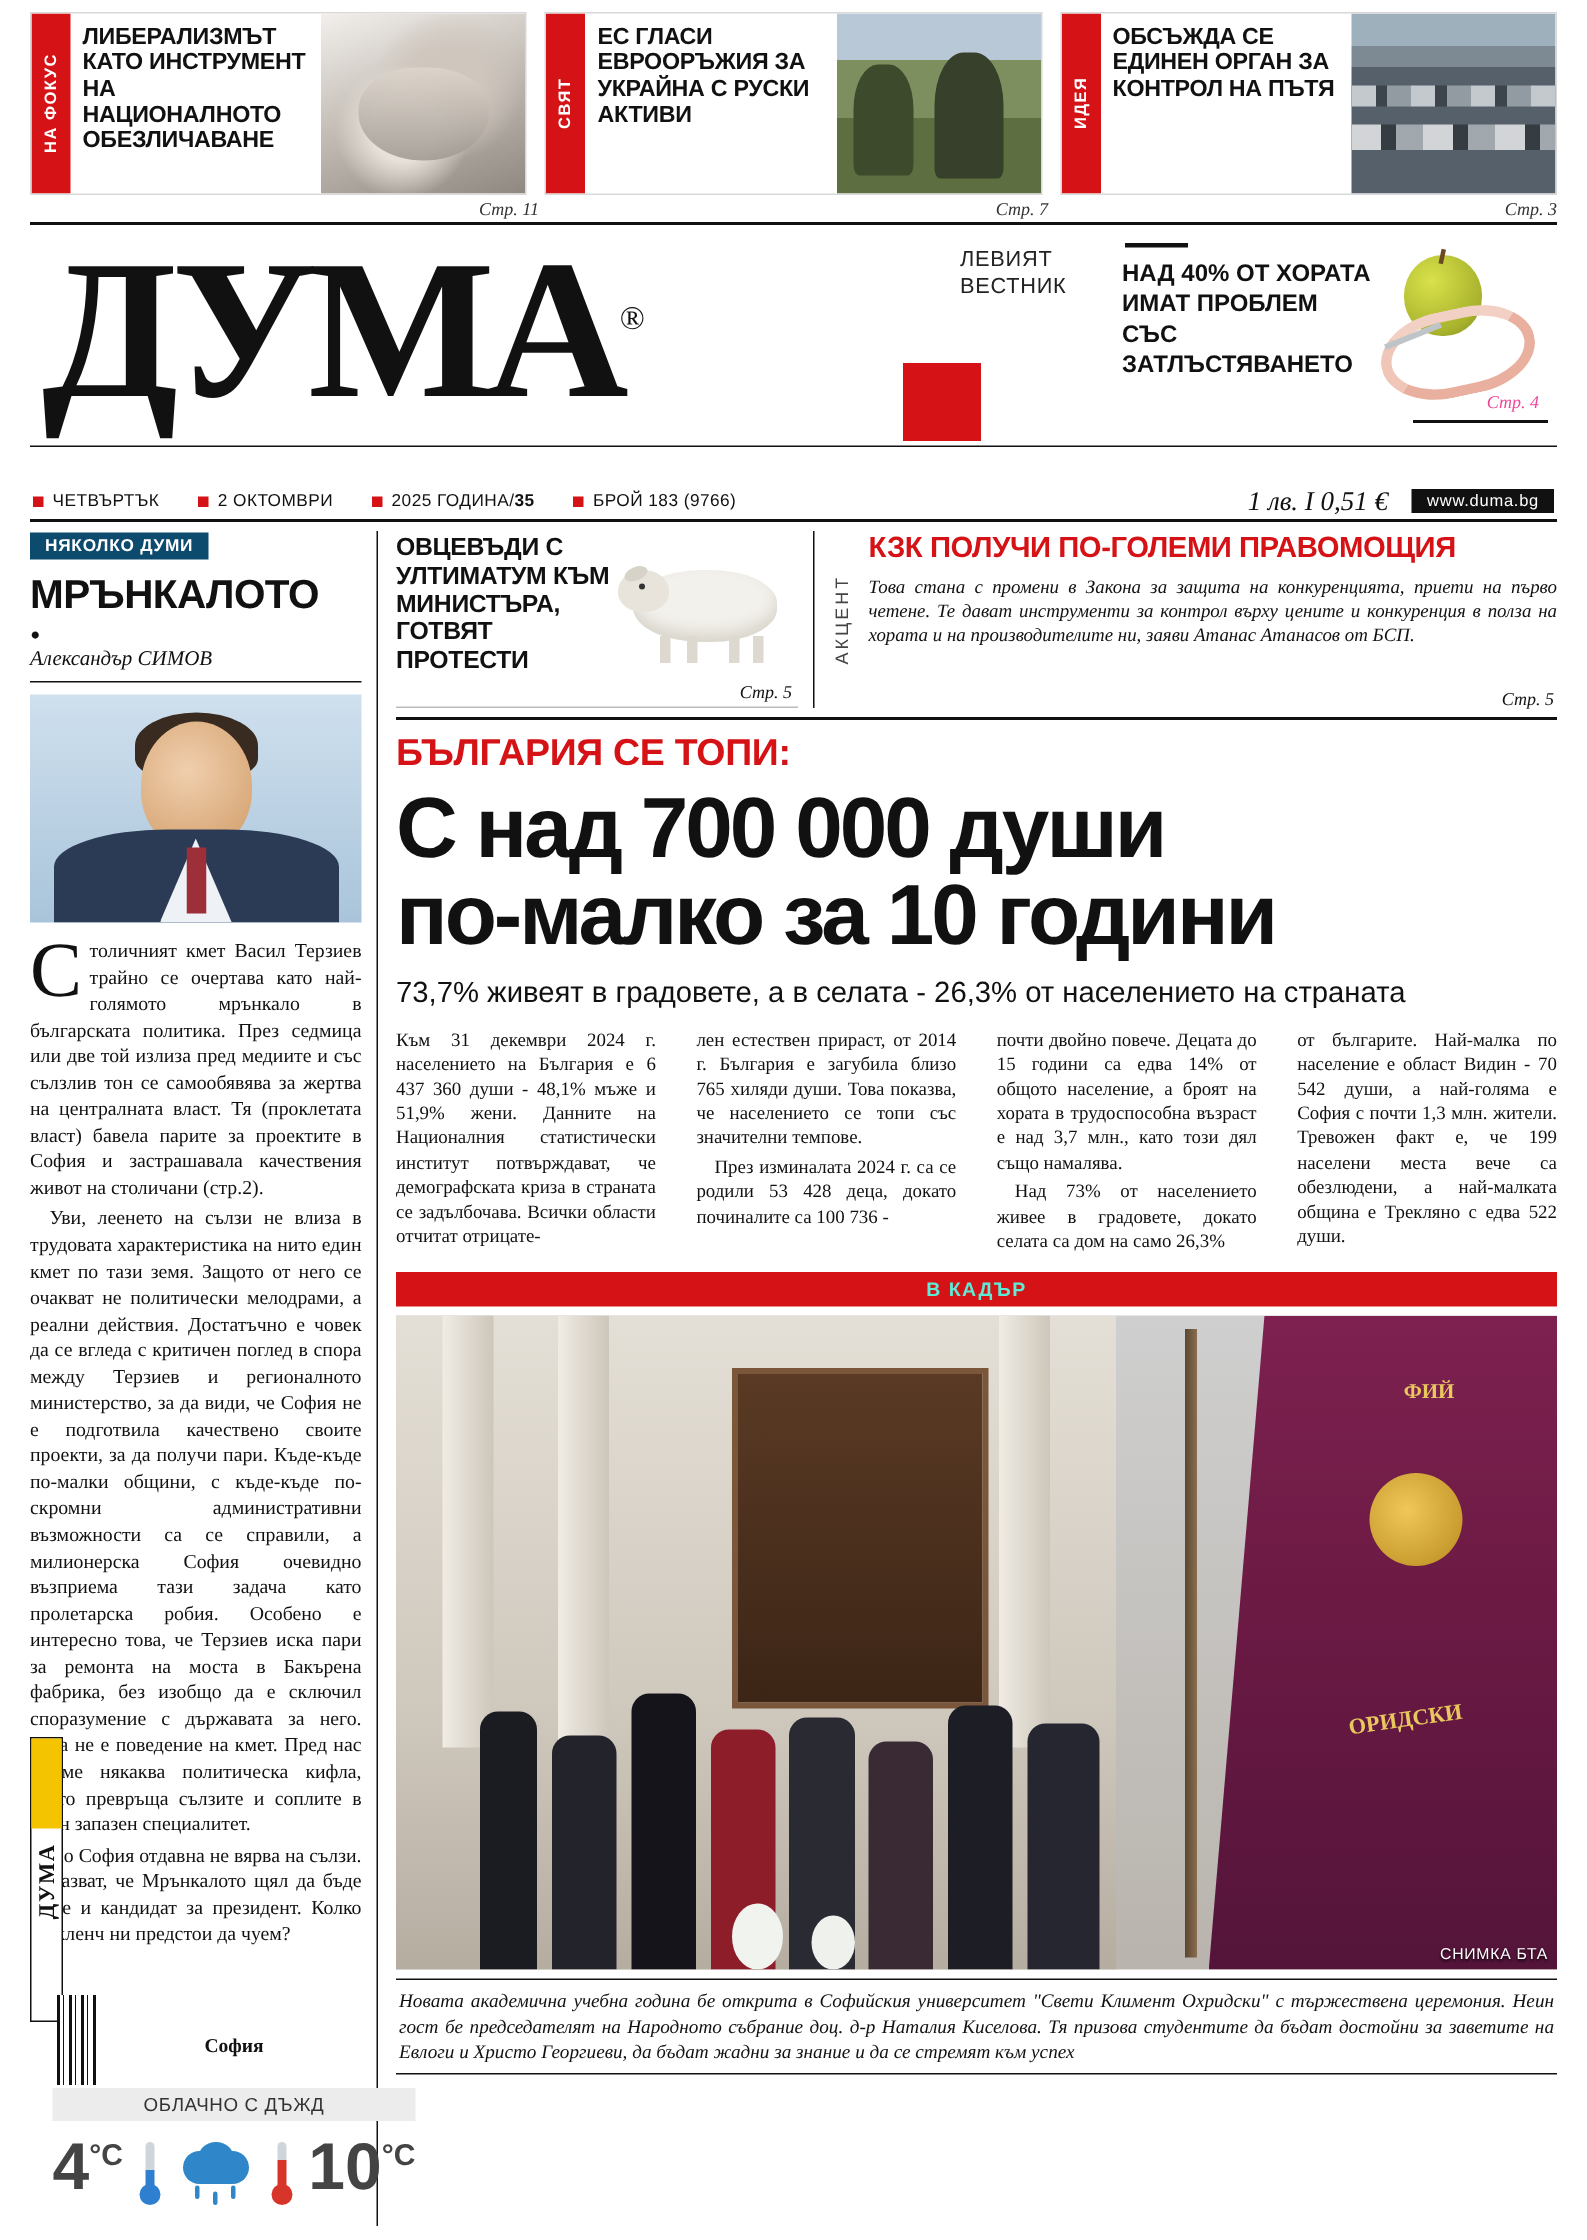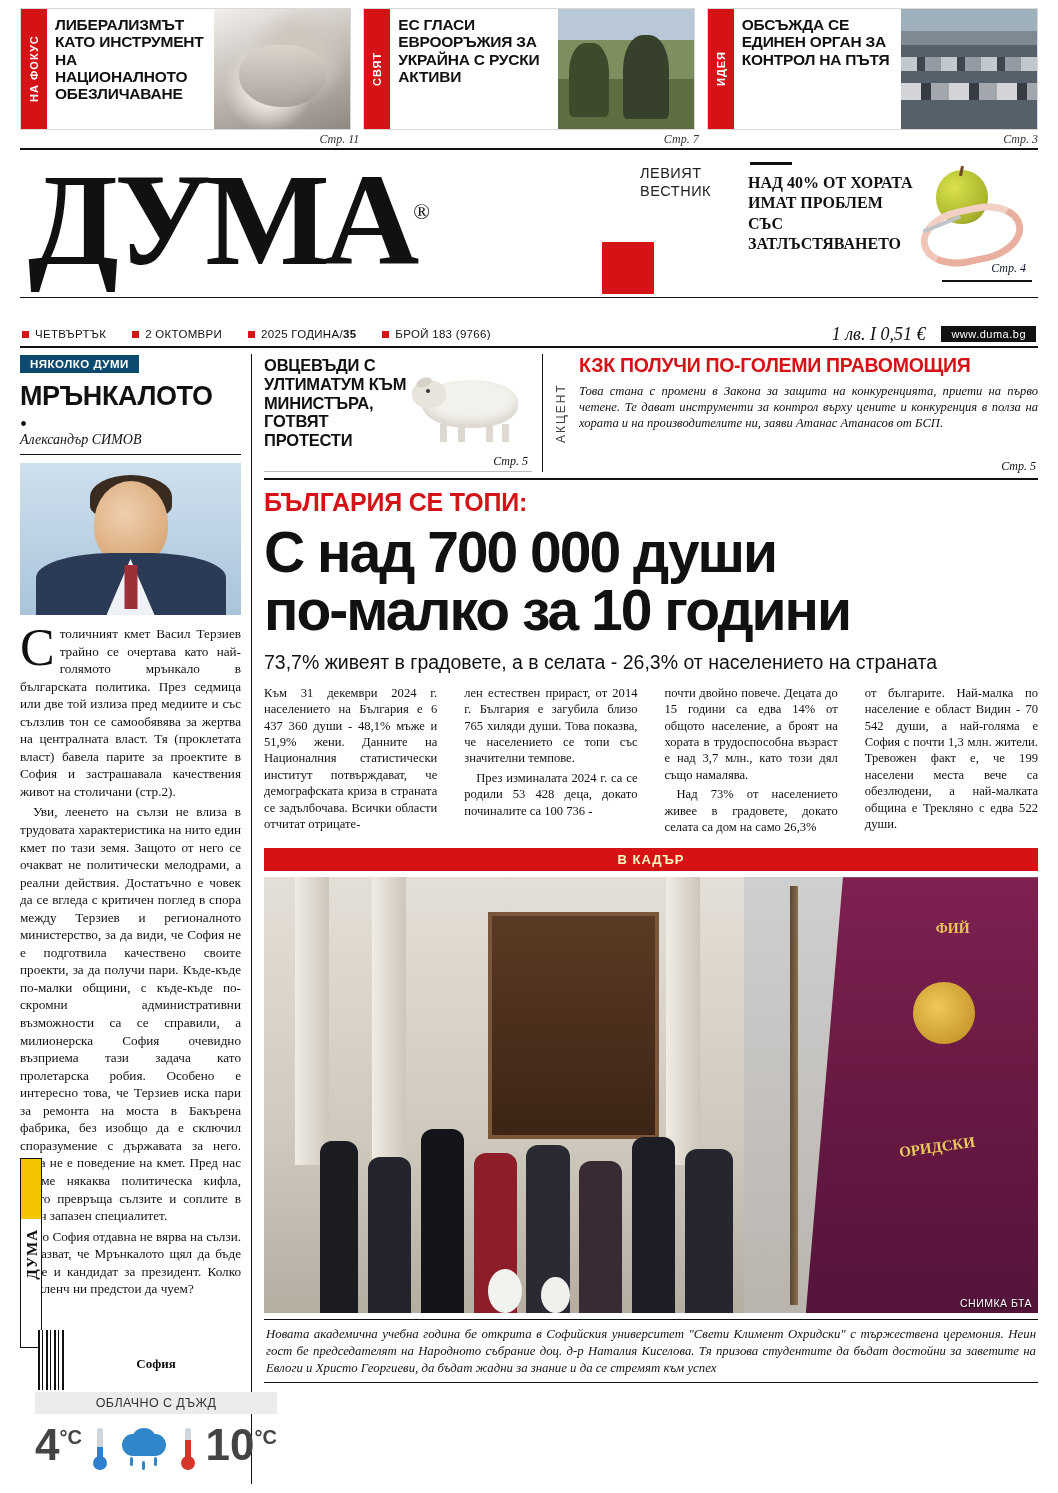--- a/index.html
+++ b/index.html
@@ -172,21 +172,21 @@
     position: absolute;
     right: 2px;
     top: 8px;
     width: 288px;
     height: 130px;
   }
   .promo-line {
     width: 42px; height: 3px; background: #111; margin: 4px 0 8px 2px;
   }
   .promo-text {
-    font-family: Liberation Serif, serif;
+    font-family: Liberation Sans, sans-serif;
     font-weight: bold;
     font-size: 16px;
     line-height: 1.28;
     color: #111;
     width: 168px;
   }
   .promo-apple {
     position: absolute; right: 6px; top: 12px; width: 110px; height: 100px;
   }
   .apple {
@@ -199,21 +199,21 @@
     border: 7px solid #e9b0a0;
     border-radius: 50%/60%;
     transform: rotate(-12deg);
     border-left-color:#f0c6b8; border-top-color:#f3d0c4;
   }
   .fork {
     position:absolute; left:2px; top:52px; width:40px; height:4px; background:#bfc4c8; transform:rotate(-22deg);
   }
   .promo-ref {
     position: absolute; right: 10px; bottom: 12px;
-    font-style: italic; font-size: 12px; color:#0f172a;
+    font-style: italic; font-size: 12px; color:#ec4899;
   }
   .promo-underline { position:absolute; right:4px; bottom:6px; width:90px; height:2px; background:#111; }
 
   
   .dateline {
     height: 26px;
     display: flex;
     align-items: center;
     font-family: "Liberation Sans", sans-serif;
     font-size: 11.5px;
@@ -382,21 +382,21 @@
     margin-top: 12px; color:#111;
   }
   .lead-cols {
     display: flex; gap: 27px; margin-top: 10px;
   }
   .lead-cols .c { flex: 1; font-size: 12.6px; line-height: 1.3; text-align: justify; }
   .lead-cols .c p { margin: 0 0 3px; text-indent: 12px; }
   .lead-cols .c p.first { text-indent: 0; }
 
   .inframe {
-    margin-top: 10px; background: #d51317; color: #fef9c3; text-align: center;
+    margin-top: 10px; background: #d51317; color: #5eead4; text-align: center;
     font-family: "Liberation Sans", sans-serif; font-weight: bold; font-size: 13px;
     padding: 4px 0; letter-spacing: 1px;
   }
 
   
   .mainphoto {
     margin-top: 6px; height: 436px; position: relative; overflow: hidden;
     background: linear-gradient(180deg,#cfcfcf 0%, #b9b4ad 100%);
   }
   .mp-building {

